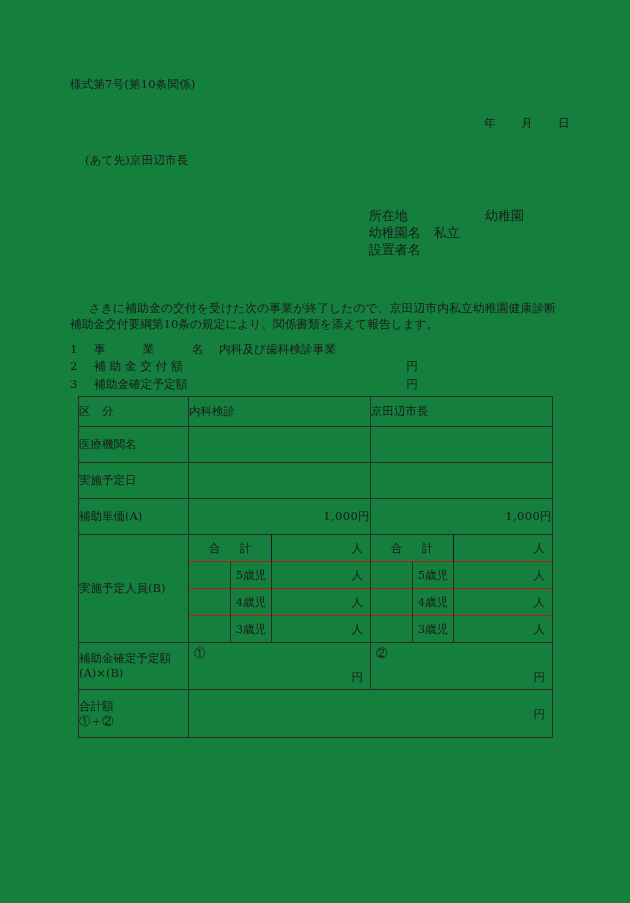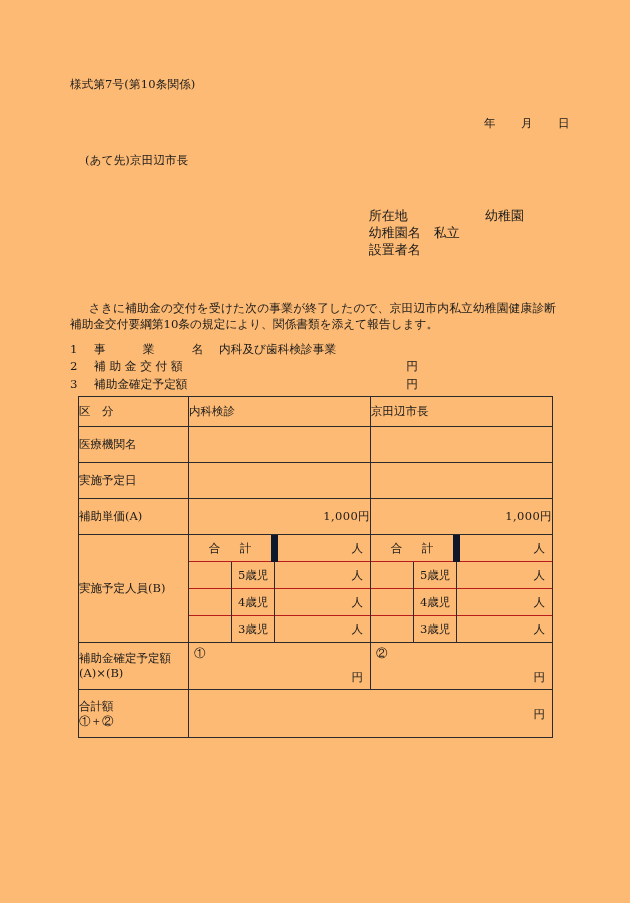--- a/index.html
+++ b/index.html
@@ -10,21 +10,21 @@
   }
   body {
     font-family: "DejaVu Serif", "Liberation Serif", serif;
     color: #1a1a1a;
     -webkit-font-smoothing: antialiased;
   }
   .page {
     position: relative;
     width: 630px;
     height: 903px;
-    background: #fdba74;
+    background: #15803d;
     overflow: hidden;
   }
 
   
   .t {
     position: absolute;
     white-space: pre;
     line-height: 1.0;
   }
   .form-no {
@@ -146,21 +146,21 @@
     font-size: 11.5px;
   }
   table.sub td {
     border: 0;
     padding: 0;
     height: 26px;
     vertical-align: middle;
     position: relative;
   }
   table.sub td.sub-lbl {
-    border-right: 7px solid #0f172a;
+    border-right: 1px solid #0f172a;
     text-align: center;
     width: 78px;
   }
   table.sub td.sub-lbl.total-lbl {
     letter-spacing: 4px;
     padding-left: 4px;
   }
   table.sub td.gutter {
     width: 23px;
     border: 0;

